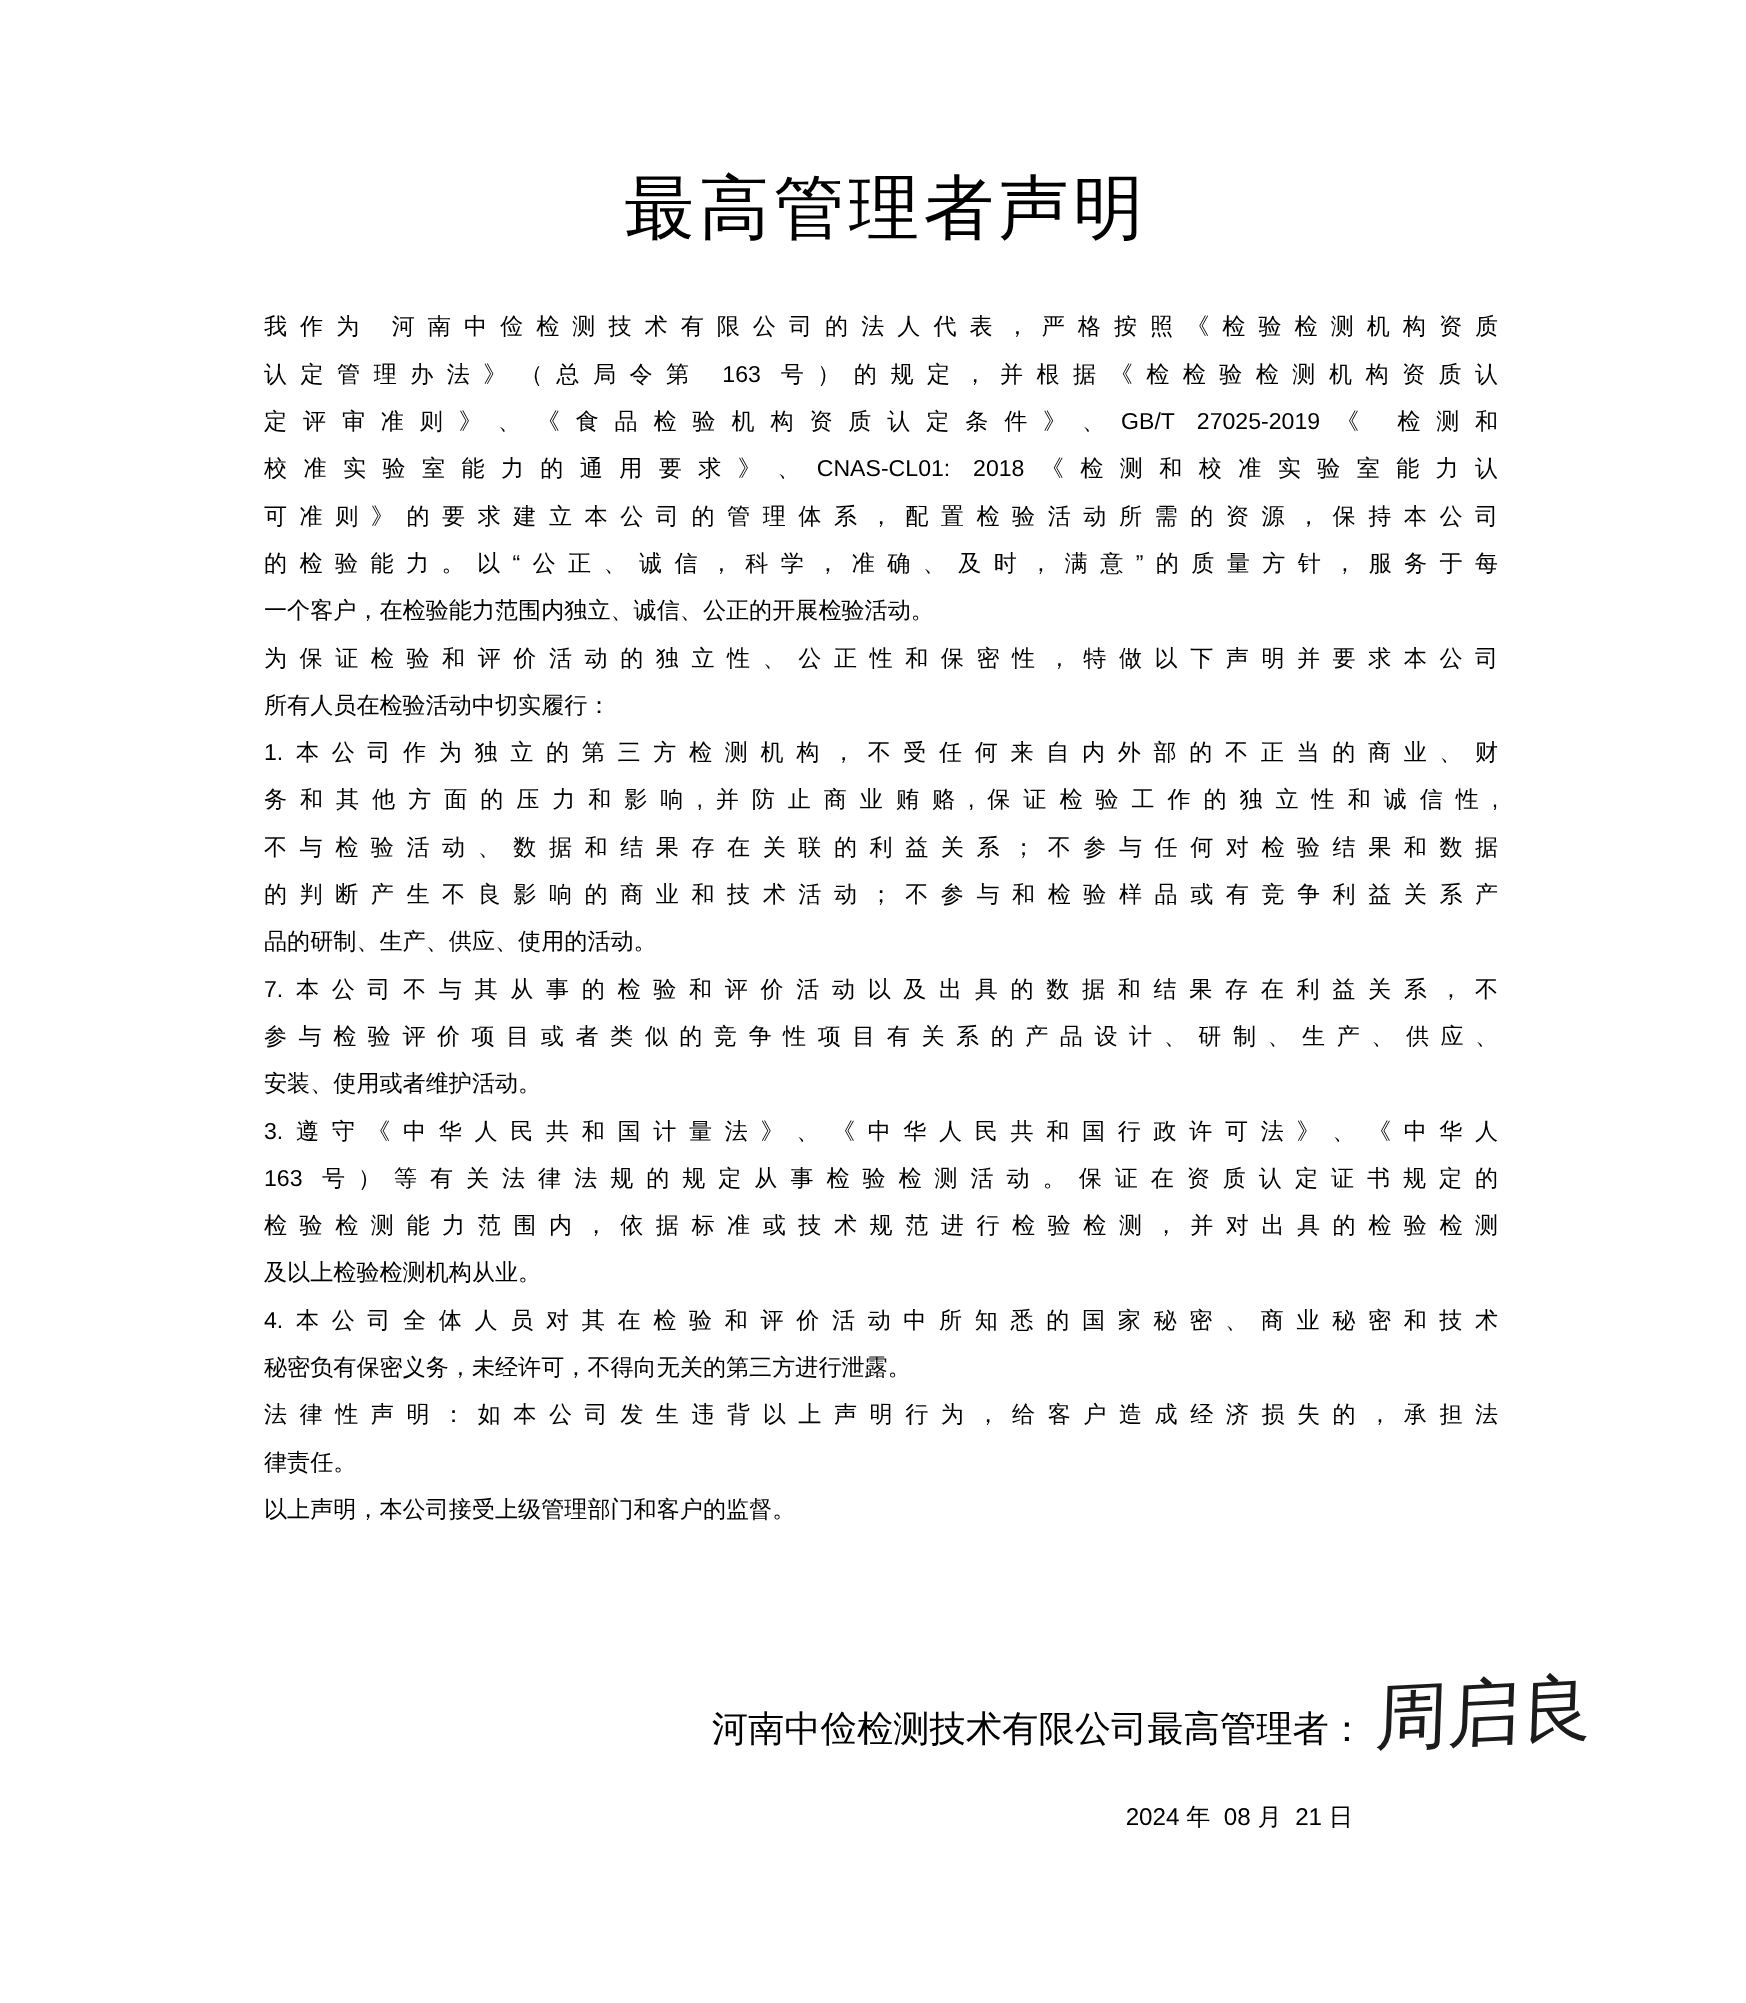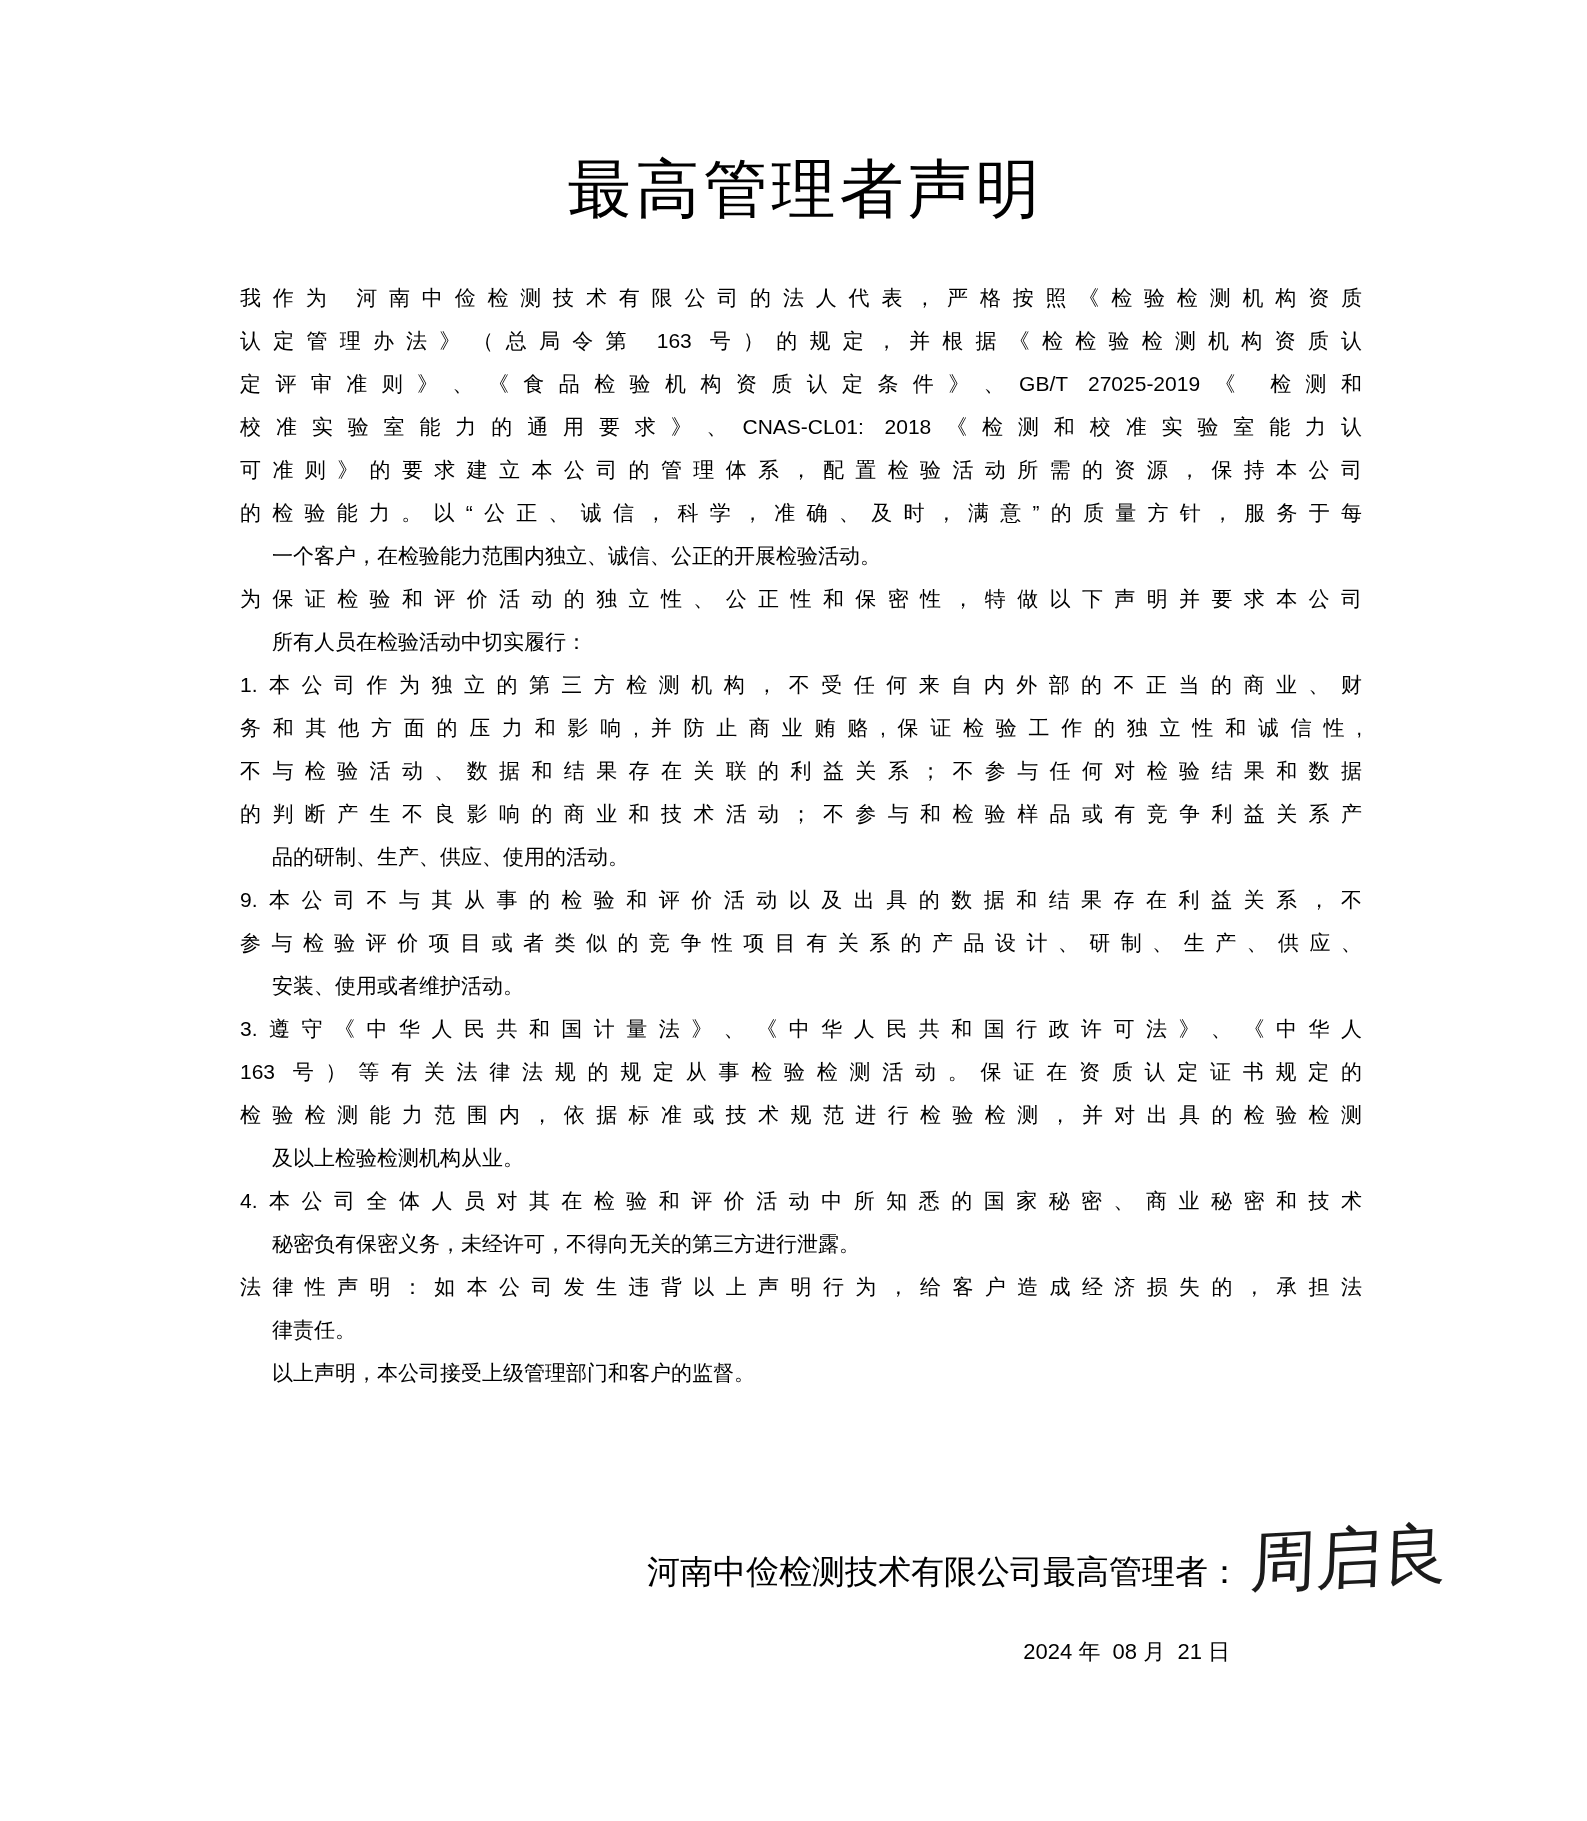--- a/index.html
+++ b/index.html
@@ -35,21 +35,20 @@
     font-size: 21px;
     line-height: 43px;
   }
   .line {
     text-align: justify;
     text-align-last: justify;
   }
   .line.end {
     text-align: justify;
     text-align-last: left;
-    margin-left: 32px;
   }
   .sign-row {
     position: absolute;
     top: 1528px;
     left: 0;
     right: 0;
     text-align: right;
     padding-right: 140px;
     font-size: 33px;
     line-height: 43px;
@@ -97,21 +96,21 @@
     <div class="line">可准则》的要求建立本公司的管理体系，配置检验活动所需的资源，保持本公司</div>
     <div class="line">的检验能力。以“公正、诚信，科学，准确、及时，满意”的质量方针，服务于每</div>
     <div class="line end">一个客户，在检验能力范围内独立、诚信、公正的开展检验活动。</div>
     <div class="line">为保证检验和评价活动的独立性、公正性和保密性，特做以下声明并要求本公司</div>
     <div class="line end">所有人员在检验活动中切实履行：</div>
     <div class="line">1.本公司作为独立的第三方检测机构，不受任何来自内外部的不正当的商业、财</div>
     <div class="line">务和其他方面的压力和影响,并防止商业贿赂,保证检验工作的独立性和诚信性,</div>
     <div class="line">不与检验活动、数据和结果存在关联的利益关系；不参与任何对检验结果和数据</div>
     <div class="line">的判断产生不良影响的商业和技术活动；不参与和检验样品或有竞争利益关系产</div>
     <div class="line end">品的研制、生产、供应、使用的活动。</div>
-    <div class="line">9.本公司不与其从事的检验和评价活动以及出具的数据和结果存在利益关系，不</div>
+    <div class="line">7.本公司不与其从事的检验和评价活动以及出具的数据和结果存在利益关系，不</div>
     <div class="line">参与检验评价项目或者类似的竞争性项目有关系的产品设计、研制、生产、供应、</div>
     <div class="line end">安装、使用或者维护活动。</div>
     <div class="line">3.遵守《中华人民共和国计量法》、《中华人民共和国行政许可法》、《中华人</div>
     <div class="line">163 号）等有关法律法规的规定从事检验检测活动。保证在资质认定证书规定的</div>
     <div class="line">检验检测能力范围内，依据标准或技术规范进行检验检测，并对出具的检验检测</div>
     <div class="line end">及以上检验检测机构从业。</div>
     <div class="line">4.本公司全体人员对其在检验和评价活动中所知悉的国家秘密、商业秘密和技术</div>
     <div class="line end">秘密负有保密义务，未经许可，不得向无关的第三方进行泄露。</div>
     <div class="line">法律性声明：如本公司发生违背以上声明行为，给客户造成经济损失的，承担法</div>
     <div class="line end">律责任。</div>

